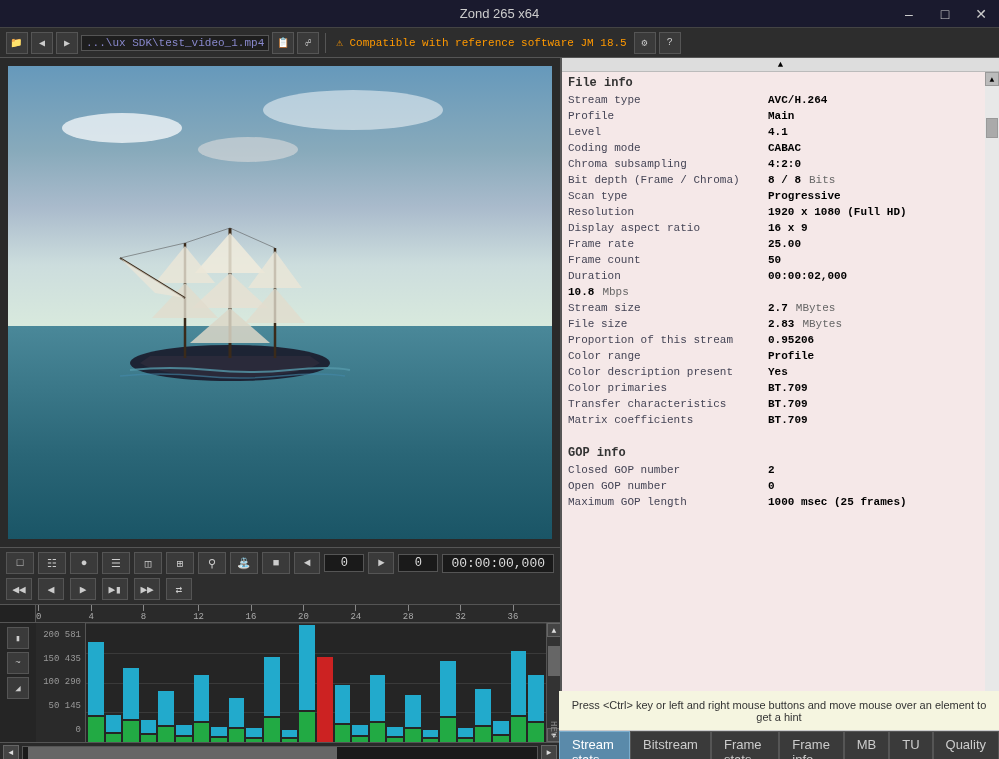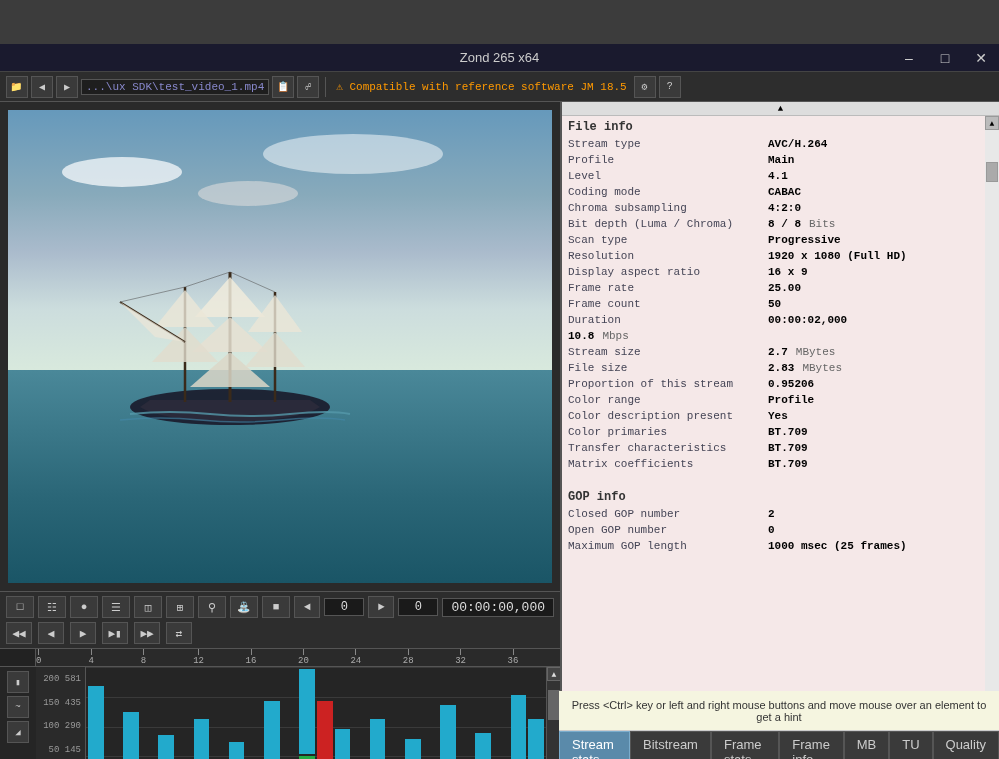--- a/index.html
+++ b/index.html
@@ -1,19 +1,19 @@
 <!DOCTYPE html>
 <html><head>
   <meta charset="utf-8">
   <style>
     * { margin: 0; padding: 0; box-sizing: border-box; }
     body { width: 999px; height: 759px; background: #3c3c3c; font-family: 'Courier New', monospace; font-size: 12px; color: #ddd; overflow: hidden; }
 
     
-    #titlebar { background: #1a1a2e; height: 28px; display: flex; align-items: center; justify-content: center; color: #ccc; font-family: Segoe UI, sans-serif; font-size: 13px; position: relative; border-bottom: 1px solid #444; margin-top: 44px; }
+    #titlebar { background: #1a1a2e; height: 28px; display: flex; align-items: center; justify-content: center; color: #ccc; font-family: Segoe UI, sans-serif; font-size: 13px; position: relative; border-bottom: 1px solid #444; }
     #titlebar .win-controls { position: absolute; right: 0; top: 0; display: flex; height: 28px; }
     #titlebar .win-btn { width: 36px; height: 28px; display: flex; align-items: center; justify-content: center; color: #ccc; cursor: pointer; font-size: 14px; }
 
     
     #toolbar { background: #2d2d2d; height: 30px; display: flex; align-items: center; padding: 0 6px; gap: 3px; border-bottom: 1px solid #555; }
     .tb-btn { width: 22px; height: 22px; background: #3a3a3a; border: 1px solid #555; display: flex; align-items: center; justify-content: center; cursor: pointer; font-size: 10px; color: #ccc; }
     .tb-sep { width: 1px; height: 20px; background: #555; margin: 0 3px; }
     .tb-filepath { background: #1e1e1e; border: 1px solid #555; color: #88c; padding: 1px 4px; font-size: 11px; min-width: 160px; }
     .tb-warning { color: #f90; font-size: 11px; padding: 0 4px; }
 
@@ -403,21 +403,21 @@
             </div>
             <div class="info-row">
               <span class="info-key">Coding mode</span>
               <span class="info-val">CABAC</span>
             </div>
             <div class="info-row">
               <span class="info-key">Chroma subsampling</span>
               <span class="info-val">4:2:0</span>
             </div>
             <div class="info-row">
-              <span class="info-key">Bit depth (Luma / Chroma)</span>
+              <span class="info-key">Bit depth (Frame / Chroma)</span>
               <span class="info-val">8 / 8</span>
               <span class="info-unit">Bits</span>
             </div>
             <div class="info-row">
               <span class="info-key">Scan type</span>
               <span class="info-val">Progressive</span>
             </div>
             <div class="info-row">
               <span class="info-key">Resolution</span>
               <span class="info-val">1920 x 1080 (Full HD)</span>

